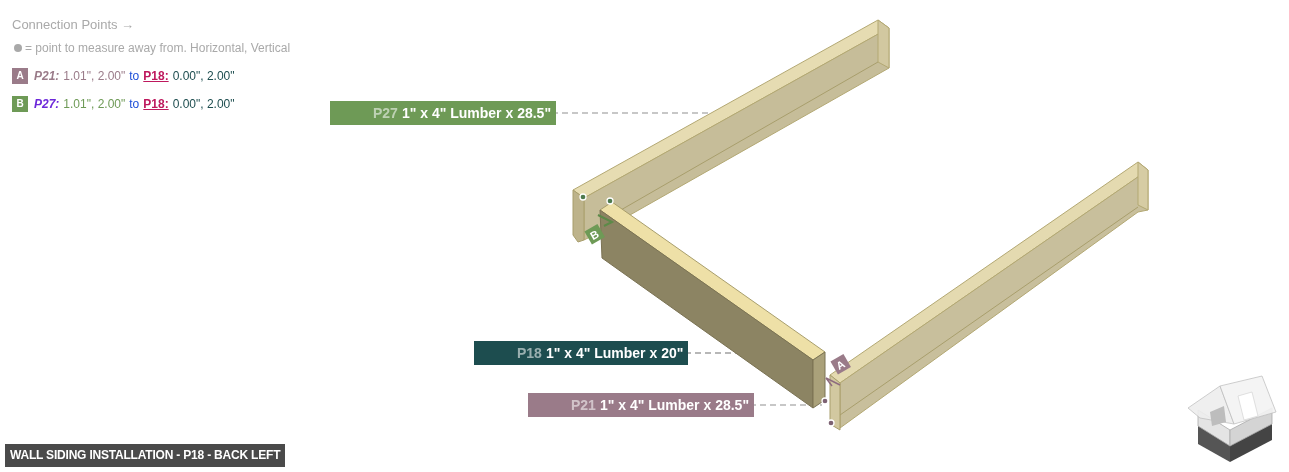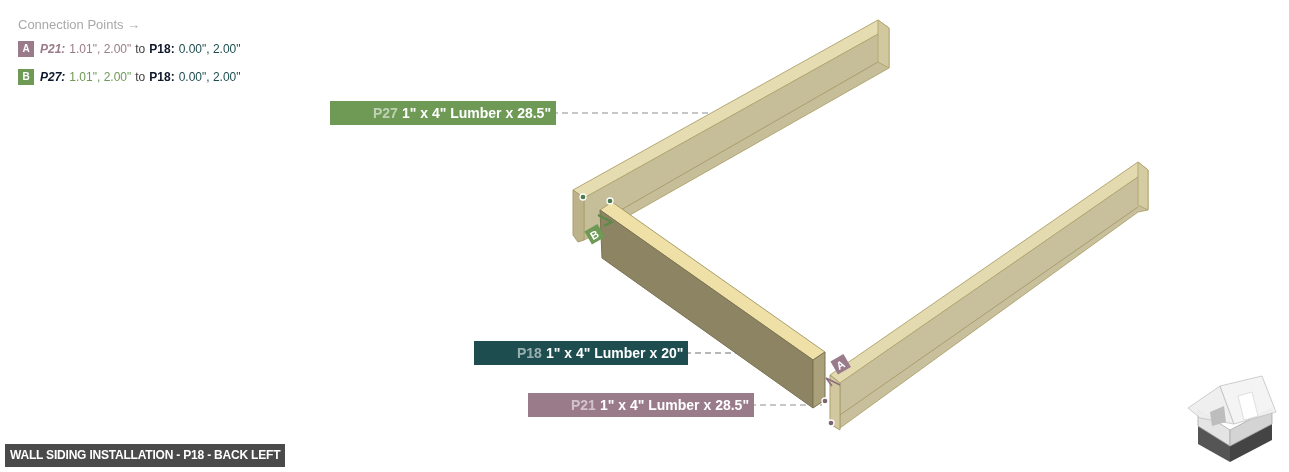--- a/index.html
+++ b/index.html
@@ -1,50 +1,53 @@
 <!DOCTYPE html>
 <html><head>
 <meta charset="utf-8">
 <style>
   html, body { margin: 0; padding: 0; background: #ffffff; }
   body { width: 1289px; height: 472px; position: relative; overflow: hidden;
          font-family: "Liberation Sans", sans-serif; }
-  .legend { position: absolute; left: 18px; top: 17px; }
+  .legend { position: absolute; left: 12px; top: 17px; }
   .legend-title { font-size: 13px; color: #a9a9a9; margin-bottom: 9px; }
   .legend-note { font-size: 12px; color: #a9a9a9; margin-left: 2px; margin-bottom: 13px; }
   .legend-note .dot { display:inline-block; width:8px; height:8px; border-radius:50%; background:#a9a9a9; margin-right:3px; vertical-align: 0px; }
   .conn-row { font-size: 12px; height: 16px; line-height: 16px; margin-bottom: 12px; display:flex; align-items:center; }
   .conn-badge { display:inline-block; width:16px; height:16px; line-height:16px; text-align:center; color:#fff; font-weight:bold; font-size:10px; margin-right:6px; }
   .conn-row b { font-weight: bold; font-style: italic; }
-  .conn-row .to { color:#404040; margin: 0 4px; }
-  .p18b { color:#0f172a; font-weight:bold; }
+  .conn-row .to { color:#1d4ed8; margin: 0 4px; }
+  .p18b { color:#be185d; font-weight:bold;text-decoration:underline; }
   .p18v { color:#1d4d4f; margin-left:4px; }
 
   .part-label { position:absolute; height:24px; line-height:24px; padding: 0 5px; color:#fff; font-weight:bold; font-size:14px; white-space:nowrap; }
   .part-label .pid { opacity: 0.55; margin-right:4px;margin-left:38px; }
   .scene { position:absolute; left:0; top:0; }
   .footer-title { position:absolute; left:5px; top:444px; height:23px; line-height:23px; padding:0 5px; background:#4a4a4a; color:#fff; font-weight:bold; font-size:12px; letter-spacing: -0.2px; }
   .view-cube { position:absolute; left:1180px; top:366px; width:100px; height:100px; cursor:pointer; }
 </style>
 </head>
 <body>
 
 <div class="legend">
   <div class="legend-title">Connection Points →</div>
+  <div class="legend-note">
+    <span class="dot"></span><span>= point to measure away from. Horizontal, Vertical</span>
+  </div>
   <div class="conn-row">
     <span class="conn-badge" style="background:#9a7b89">A</span>
     <b style="color:#9a7b89">P21:</b>
     <span style="color:#9a7b89;margin-left:4px">1.01", 2.00"</span>
     <span class="to">to</span>
     <span class="p18b">P18:</span>
     <span class="p18v">0.00", 2.00"</span>
   </div>
   <div class="conn-row">
     <span class="conn-badge" style="background:#6e9a56">B</span>
-    <b style="color:#0f172a">P27:</b>
+    <b style="color:#6d28d9">P27:</b>
     <span style="color:#6e9a56;margin-left:4px">1.01", 2.00"</span>
     <span class="to">to</span>
     <span class="p18b">P18:</span>
     <span class="p18v">0.00", 2.00"</span>
   </div>
 </div>
 
 <svg class="scene" width="1289" height="472" viewBox="0 0 1289 472">
 
   <line x1="522" y1="113" x2="730" y2="113" stroke="#b5b5b5" stroke-width="1.3" stroke-dasharray="6,4"></line>

